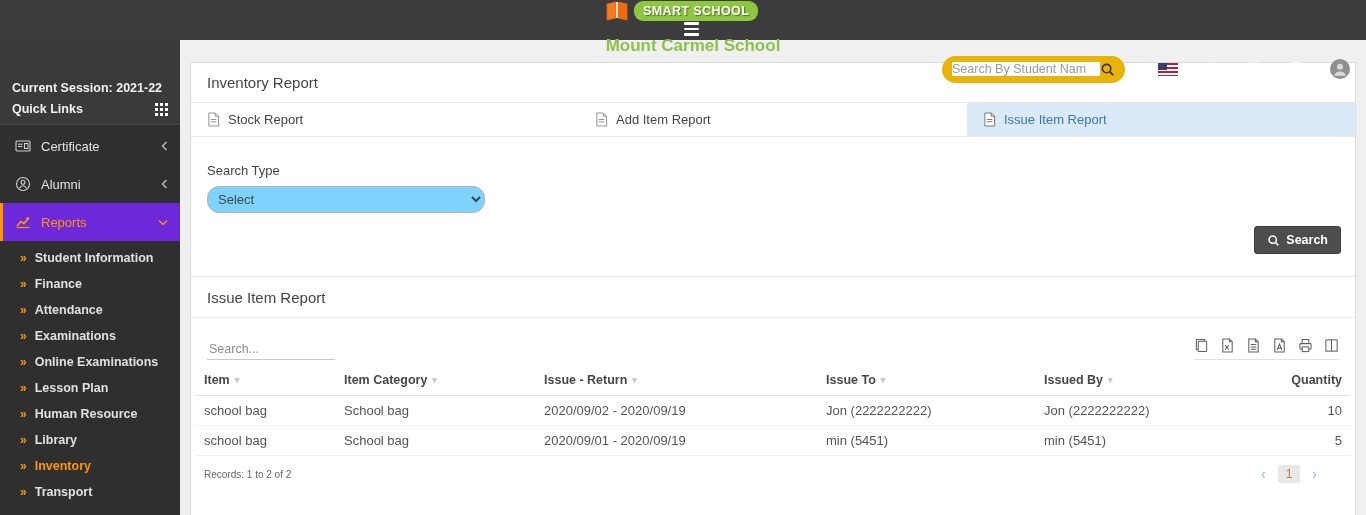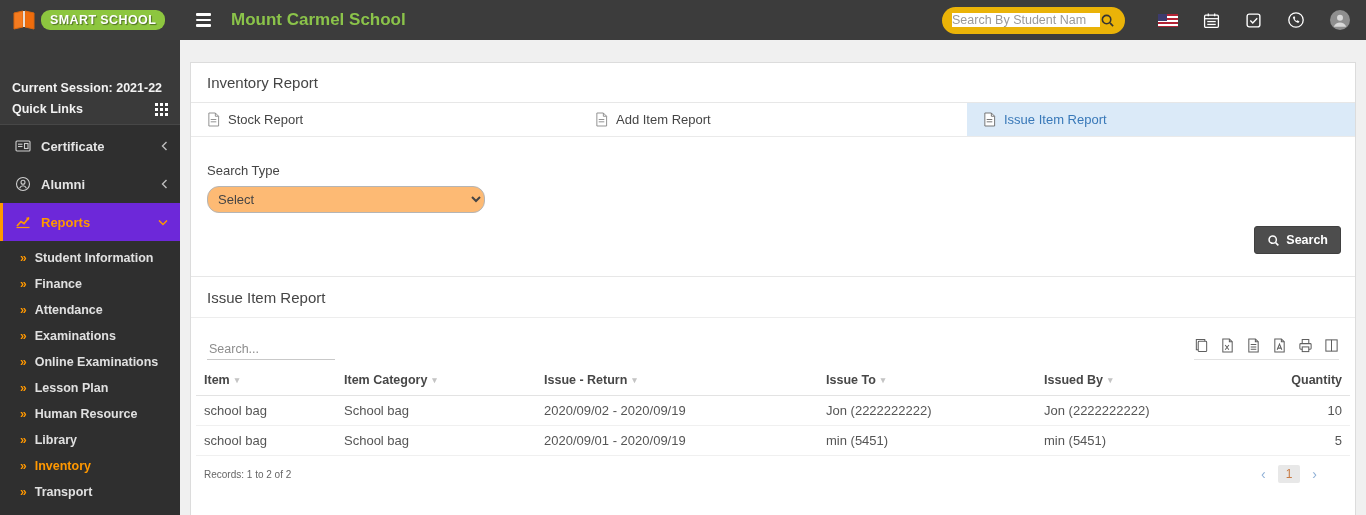--- a/index.html
+++ b/index.html
@@ -1,21 +1,21 @@
 <!DOCTYPE html>
 <html><head>
 <meta charset="utf-8">
 <style>
   * { box-sizing: border-box; margin: 0; padding: 0; }
   html, body { width: 1366px; height: 515px; overflow: hidden; }
   body { font-family: "Liberation Sans", sans-serif; background: #f0f0f0; position: relative; }
 
   
   .topbar { position: absolute; left: 0; top: 0; width: 1366px; height: 40px;
-            background: #3c3c3c; display: flex; align-items: center; z-index: 5; }
+            background: #3c3c3c; display: flex; align-items: center; z-index: 5; flex-direction: column; }
   .logo { width: 180px; display: flex; align-items: center; gap: 5px; padding-left: 12px; cursor: pointer; }
   .logo-pill { background: #8dc63f; color: #fff; font-weight: bold; font-size: 12.5px;
                padding: 3px 9px; border-radius: 9px; letter-spacing: .4px;
                text-shadow: 1px 1px 1px rgba(0,0,0,.45); white-space: nowrap; }
   .hamburger { margin-left: 16px; display: flex; flex-direction: column; gap: 3px; cursor: pointer; }
   .hamburger span { width: 15px; height: 2.5px; background: #fff; border-radius: 1px; }
   .school-title { color: #8bc34a; font-size: 17px; font-weight: bold; margin-left: 20px; }
   .topbar-right { margin-left: auto; display: flex; align-items: center; gap: 25px; padding-right: 16px; }
   .search-pill { background: #eab308; border-radius: 14px; height: 27px; width: 183px;
                  display: flex; align-items: center; padding: 0 10px; margin-right: 8px; }
@@ -29,21 +29,21 @@
 
   
   .sidebar { position: absolute; left: 0; top: 40px; width: 180px; height: 475px;
              background: #2f2f2f; color: #e4e4e4; overflow: hidden; }
   .session-block { background: #3a3a3a; padding: 9px 12px 8px; border-bottom: 1px solid #474747; }
   .session-line { font-size: 12.5px; font-weight: bold; color: #f2f2f2; margin-top: 32px; }
   .quick-links-row { display: flex; align-items: center; justify-content: space-between; margin-top: 7px; cursor: pointer; gap: 36px; }
   .quick-links-row span { font-size: 12.5px; font-weight: bold; color: #f2f2f2; }
   .menu { padding-top: 2px; }
   .menu-item { height: 38px; display: flex; align-items: center; gap: 10px;
-               padding: 0 12px; font-size: 13px; font-weight: bold; cursor: pointer;
+               padding: 0 12px; font-size: 13px; font-weight: normal; cursor: pointer;
                border-left: 3px solid transparent; }
   .menu-item .chev { margin-left: auto; display: flex; }
   .menu-item.active { background: #6d28d9; border-left-color: #ff9800; color: #ff9800; }
   .submenu { padding: 4px 0 0; }
   .submenu-item { height: 26px; display: flex; align-items: center; gap: 8px;
                   padding-left: 20px; font-size: 12.5px; font-weight: bold; color: #e0e0e0; cursor: pointer; }
   .submenu-item .arrows { color: #ff9800; font-size: 12px; }
   .submenu-item.active { color: #ff9800; }
 
   
@@ -54,21 +54,21 @@
   .card-header h1 { font-size: 15px; font-weight: normal; color: #454545; }
 
   .tabs { display: flex; border-bottom: 1px solid #eaeaea; height: 34px; }
   .tab { flex: 1; display: flex; align-items: center; gap: 8px; padding-left: 16px;
          font-size: 13px; color: #454545; cursor: pointer; }
   .tab.active { background: #dbeaf8; color: #3878b8; }
 
   .filter { position: relative; height: 140px; padding: 26px 16px 0; border-bottom: 1px solid #e7e7e7; }
   .filter label { display: block; font-size: 13px; color: #454545; margin-bottom: 8px; }
   .filter select { width: 278px; height: 27px; border: 1px solid #b5b5b5; border-radius: 12px;
-                   font-size: 13px; color: #454545; padding: 0 6px; background: #fdba74;
+                   font-size: 13px; color: #454545; padding: 0 6px; background: #7dd3fc;
                    font-family: "Liberation Sans", sans-serif; }
   .search-btn { position: absolute; right: 14px; bottom: 22px; display: flex; align-items: center; gap: 6px;
                 background: #4d4d4d; color: #fff; border: 1px solid #404040; border-radius: 3px;
                 padding: 6px 12px; font-size: 12.5px; font-weight: bold; cursor: pointer;
                 font-family: "Liberation Sans", sans-serif; }
 
   .section-header { padding: 12px 16px 11px; border-bottom: 1px solid #ededed; }
   .section-header h2 { font-size: 15px; font-weight: normal; color: #454545; }
 
   .toolbar { display: flex; align-items: flex-end; justify-content: space-between; padding: 12px 16px 0 16px; height: 42px; }

